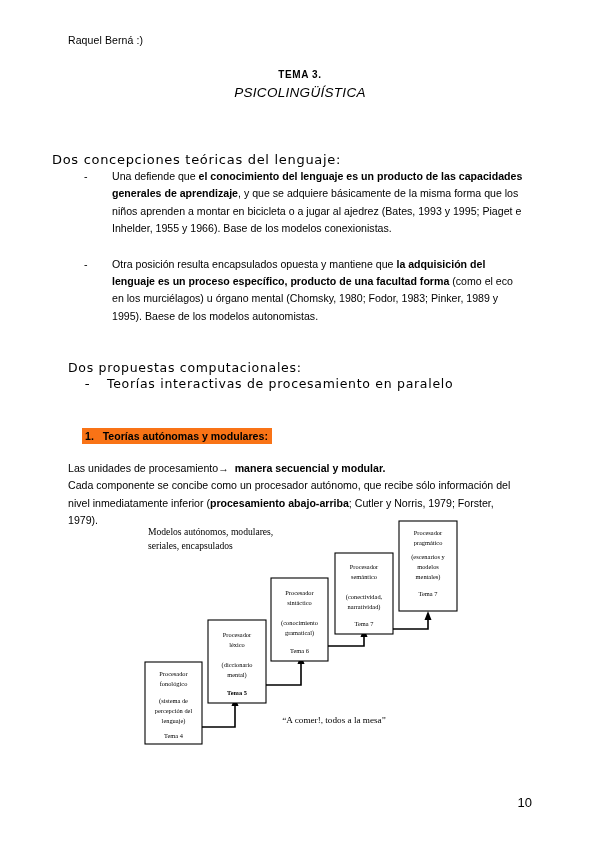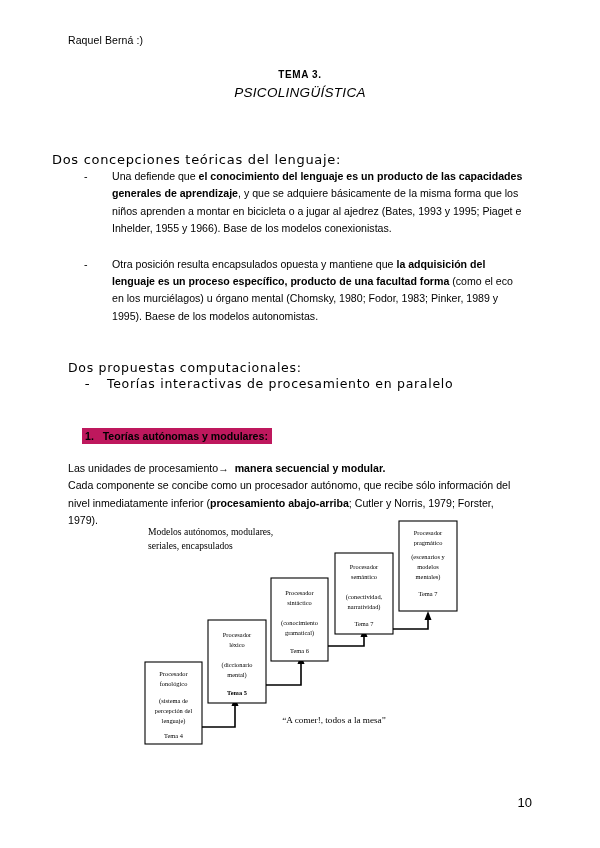--- a/index.html
+++ b/index.html
@@ -201,21 +201,21 @@
 
   <div class="prop-list display">
     <div class="prop-item">
       <span class="dash">-</span>
     </div>
     <div class="prop-item">
       <span class="dash">-</span><span>Teorías interactivas de procesamiento en paralelo</span>
     </div>
   </div>
 
-  <div class="numbered-heading" id="numbered-heading" style="background: #be185d;"><span>1.</span>   <span>Teorías autónomas y modulares:</span></div>
+  <div class="numbered-heading" id="numbered-heading" style="background: #f97316;"><span>1.</span>   <span>Teorías autónomas y modulares:</span></div>
 
   <div class="body-para"><span>Las unidades de procesamiento</span><span>→</span>&nbsp;&nbsp;<b>manera secuencial y modular.</b><br><span>Cada componente se concibe como un procesador autónomo, que recibe sólo información del nivel inmediatamente inferior (</span><b>procesamiento abajo-arriba</b><span>; Cutler y Norris, 1979; Forster, 1979).</span>
   </div>
 
   <div class="diagram">
     <svg width="360" height="255" viewBox="0 0 360 255" xmlns="http://www.w3.org/2000/svg">
 
       <text class="dcaption" x="8" y="20">Modelos autónomos, modulares,</text>
       <text class="dcaption" x="8" y="34">seriales, encapsulados</text>
 

